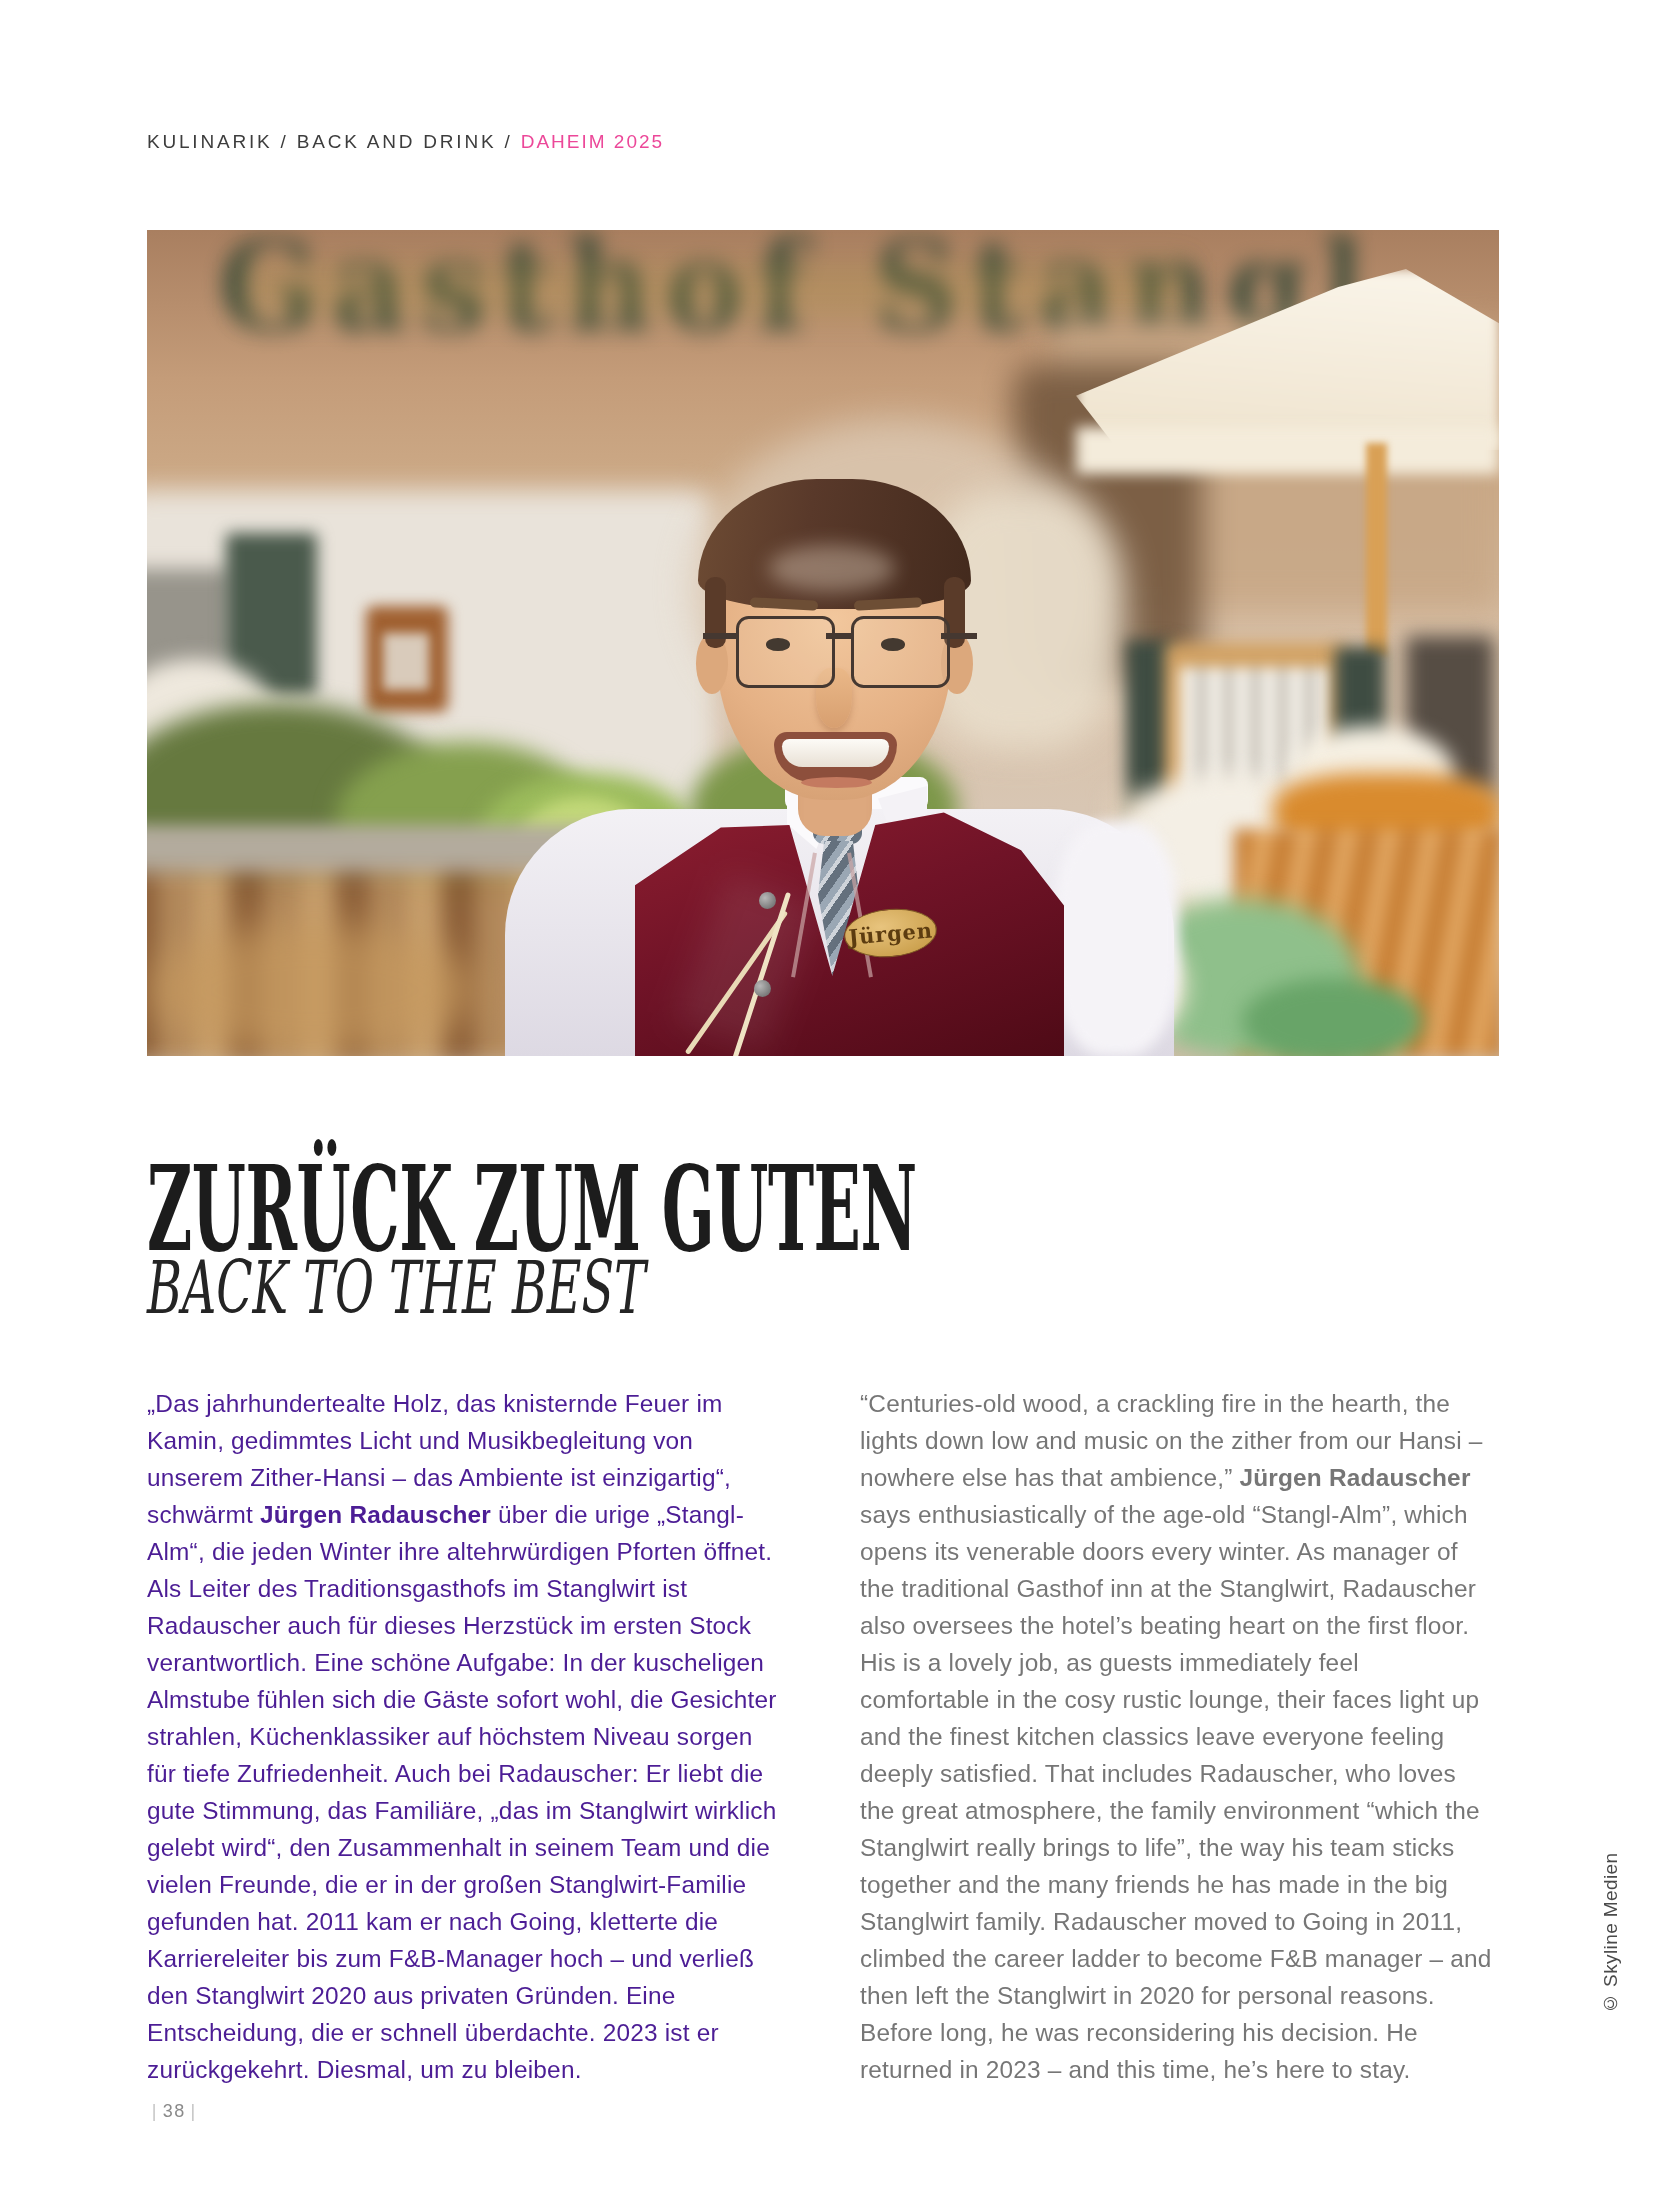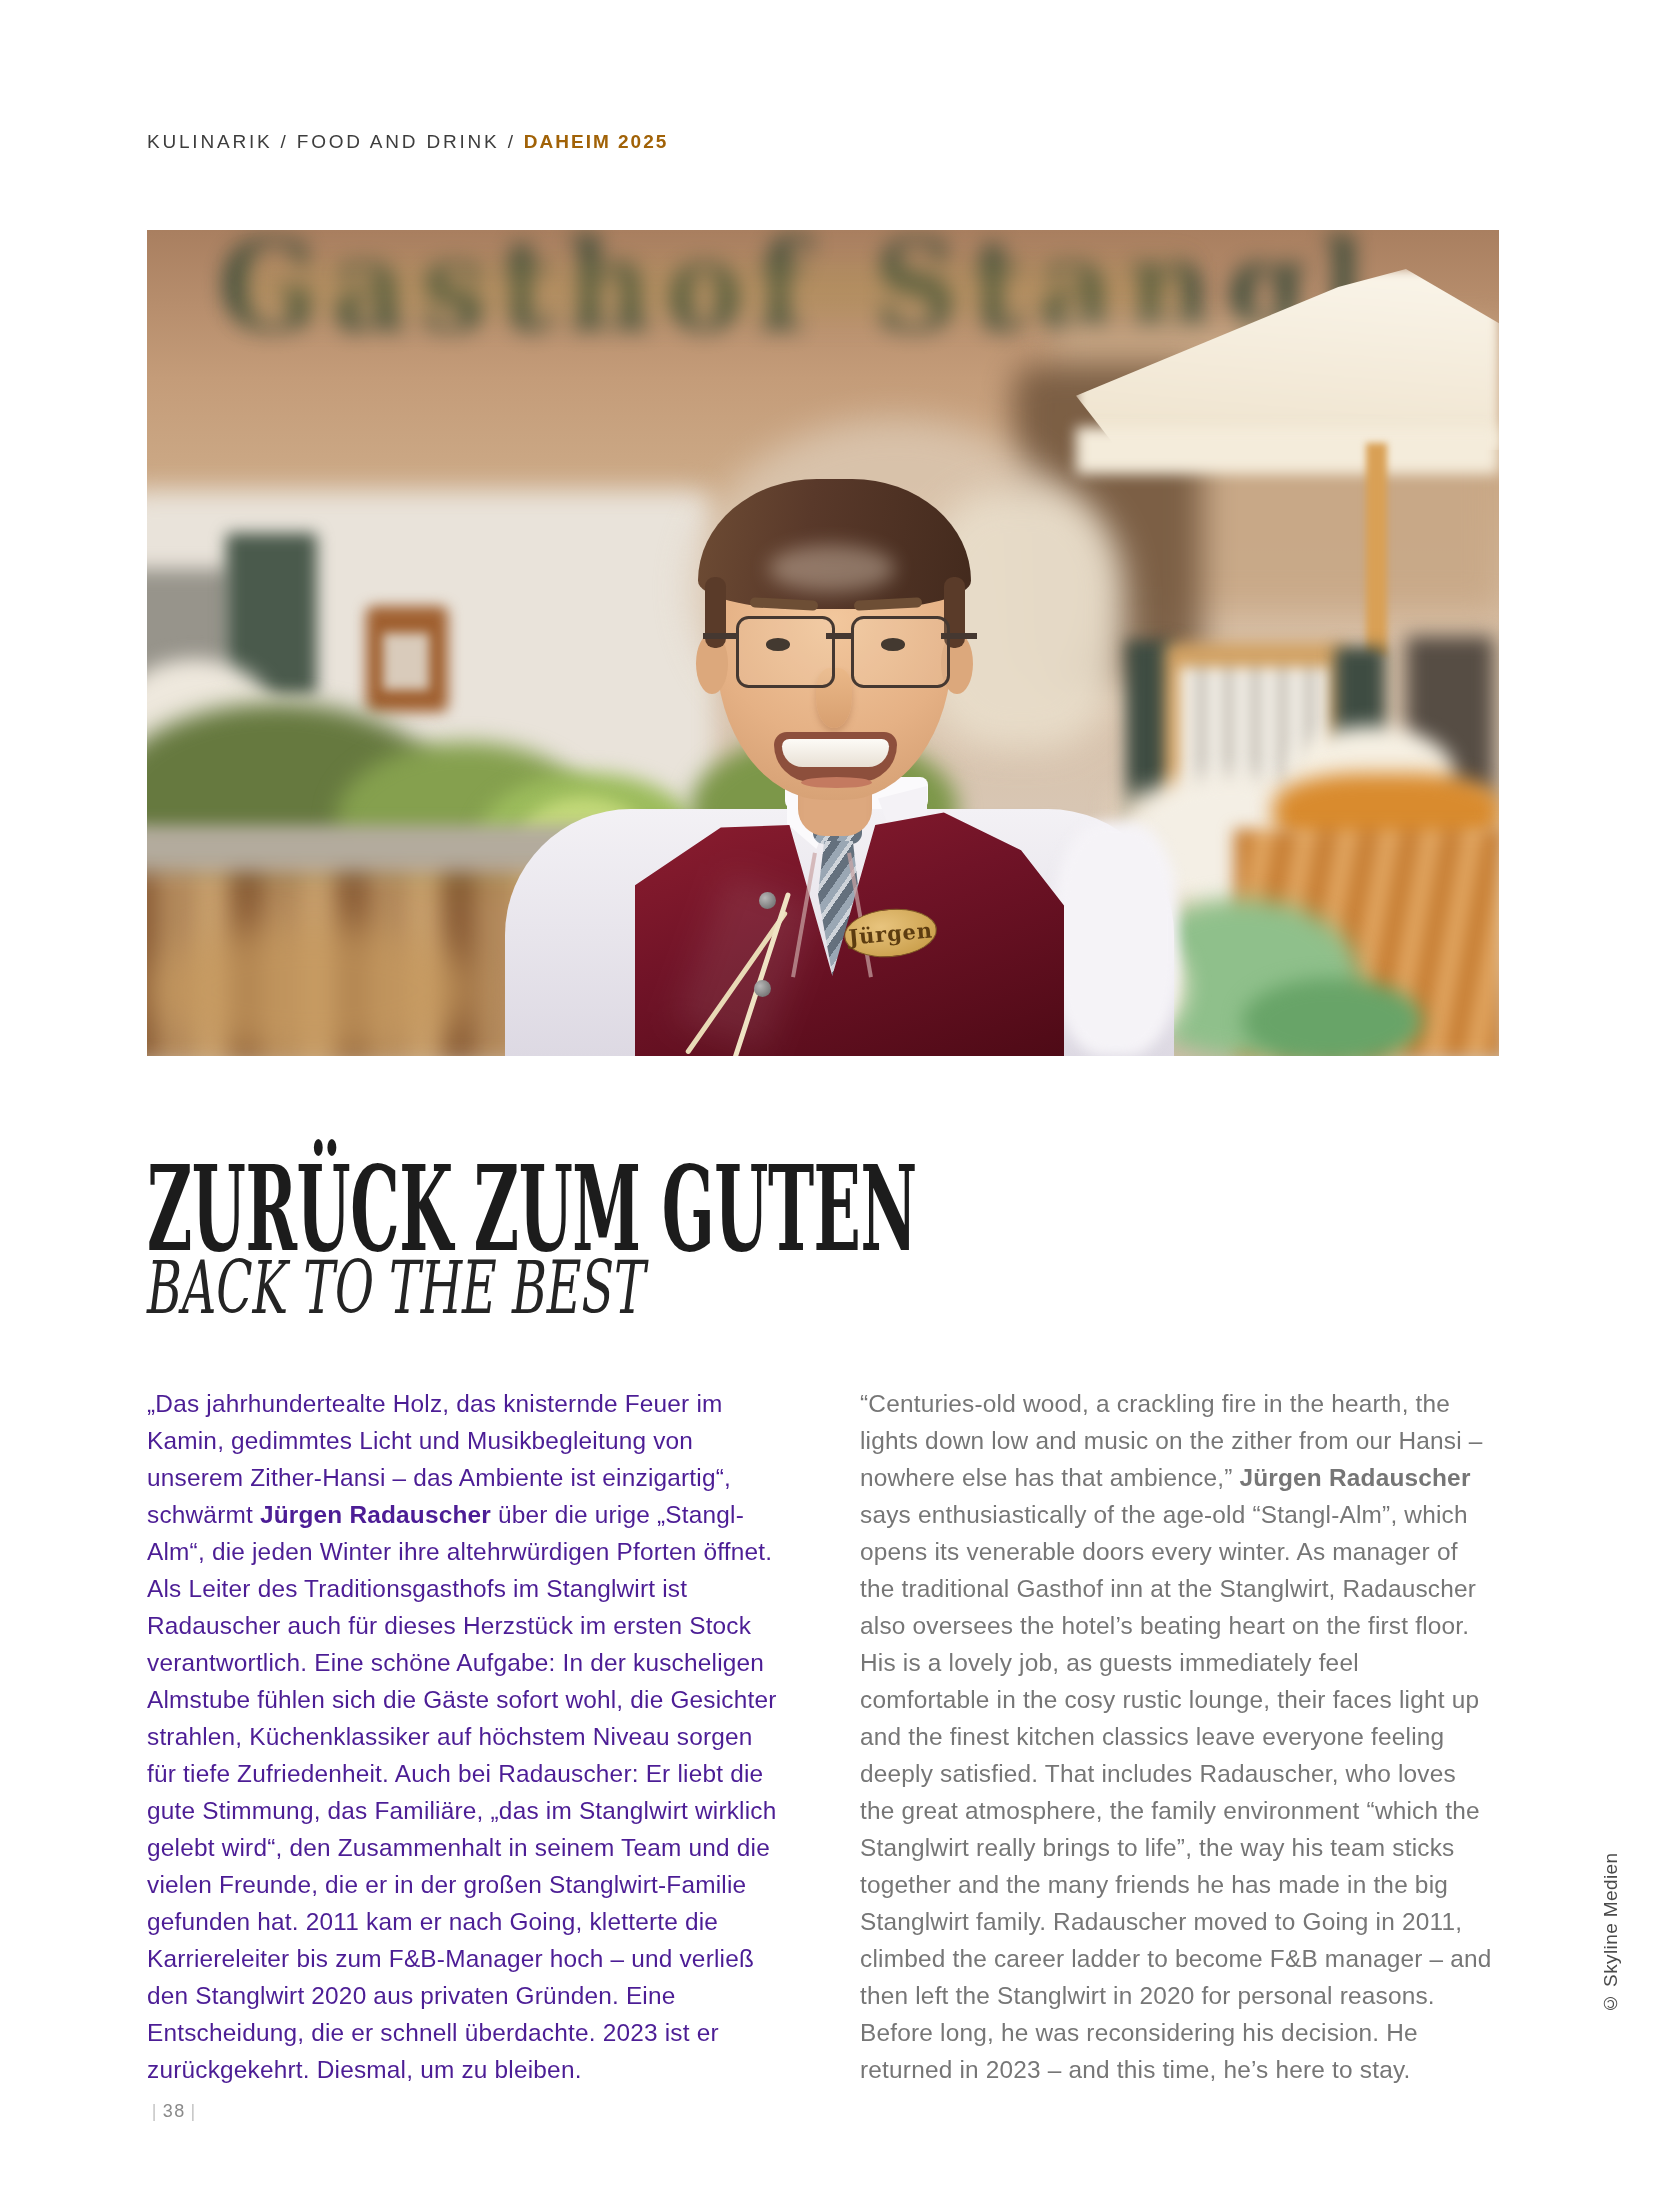--- a/index.html
+++ b/index.html
@@ -2,21 +2,21 @@
 <html style="font-size:12.6px"><head>
 <meta charset="utf-8">
 <style>
   html,body{margin:0;padding:0;background:#ffffff;}
   .page{position:relative;width:1670px;height:2205px;background:#ffffff;overflow:hidden;
         font-family:"Liberation Sans",sans-serif;}
 
   
   .kicker{position:absolute;left:147px;top:131px;font-size:19px;letter-spacing:2.8px;
           color:#3d3d3d;white-space:nowrap;}
-  .kicker .issue{font-weight:700;color:#a16207;letter-spacing:2px;}
+  .kicker .issue{font-weight:400;color:#ec4899;letter-spacing:2px;}
 
   
   .photo{position:absolute;left:147px;top:230px;width:1352px;height:826px;overflow:hidden;
          background:linear-gradient(180deg,#a97f60 0%,#c49c79 18%,#cdab88 32%,#d7bfa6 50%,#d8c6b3 70%,#d0bda8 100%);}
   .photo .l{position:absolute;}
   .signtxt{font-family:"DejaVu Serif",serif;font-weight:700;font-size:118px;color:#2c4434;
            letter-spacing:12.6px;white-space:nowrap;filter:blur(10.2px);opacity:.8;transform:scaleY(1.05);}
   .badge{display:flex;align-items:center;justify-content:center;
          font-family:"DejaVu Serif",serif;font-weight:700;font-size:21px;color:#5c3c10;letter-spacing:0.8px;}
 
@@ -41,21 +41,21 @@
   .folio{position:absolute;left:147px;top:2101px;width:1347px;
          font-size:18px;color:#8a8a8a;letter-spacing:1.6px;}
   .folio .bar{color:#c4c4c4;font-weight:400;padding:0 4.7px;}
 </style>
 </head>
 <body>
 
 <div class="page">
 
   <div class="kicker">
-    <span>KULINARIK / FOOD AND DRINK /</span>
+    <span>KULINARIK / BACK AND DRINK /</span>
     <span> </span>
     <span class="issue">DAHEIM 2025</span>
   </div>
 
   <div class="photo">
 
     <div class="l signtxt" style="left:71px;top:-14px;">Gasthof Stangl</div>
     <div class="l" style="left:95px;top:31.5px;width:945px;height:55px;background:rgba(175,150,70,.25);filter:blur(14px);"></div>
     <div class="l" style="left:-31.5px;top:260px;width:599px;height:394px;background:#e9e3da;filter:blur(12.6px);border-radius:23.6px;"></div>
     <div class="l" style="left:-23.6px;top:339px;width:110px;height:150px;background:#97948b;filter:blur(9.5px);"></div>

